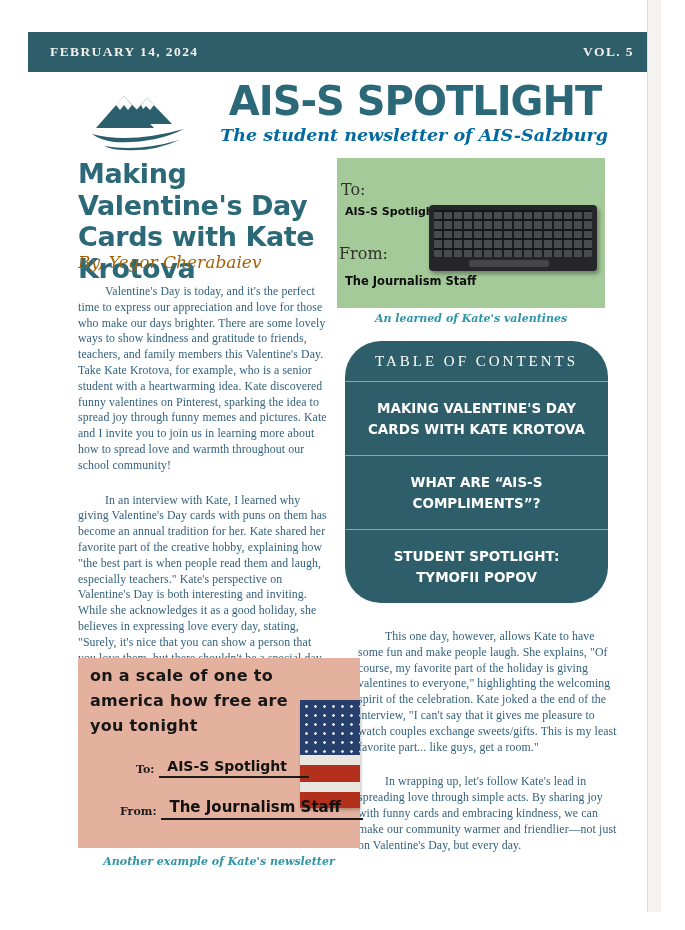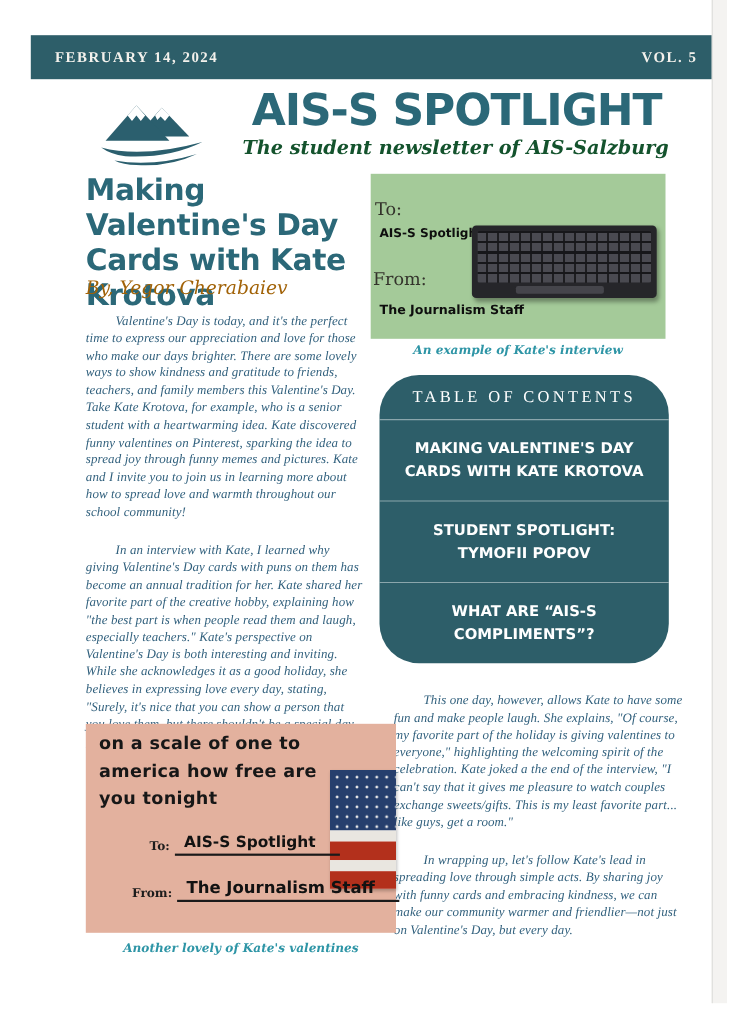--- a/index.html
+++ b/index.html
@@ -25,36 +25,36 @@
   
   .logo { position:absolute; left:84px; top:84px; width:122px; height:70px; }
   .np-title {
     position:absolute; left:220px; top:78px; width:390px; text-align:center;
     font-family:"DejaVu Sans", sans-serif; font-weight:bold; font-size:40px;
     letter-spacing:-1px; color:#2b6878; white-space:nowrap;
   }
   .np-sub {
     position:absolute; left:220px; top:125px; width:388px; text-align:right;
     font-family:"DejaVu Serif", serif; font-style:italic; font-weight:bold;
-    font-size:17.5px; color:#14532d;
+    font-size:17.5px; color:#0369a1;
   }
 
   
   .art-title {
     position:absolute; left:78px; top:158px; width:268px;
     font-family:"DejaVu Sans", sans-serif; font-weight:bold;
     font-size:27px; line-height:1.17; color:#2b6878; letter-spacing:-0.4px;
   }
   .byline {
     position:absolute; left:78px; top:252px; width:260px;
     font-family:"DejaVu Serif", serif; font-style:italic;
     font-size:17px; color:#a16207;
   }
   .bodycol { position:absolute; font-family:"Liberation Serif", serif;
-    font-size:11.8px; line-height:1.34; color:#31607d; letter-spacing:0.1px;font-style:italic; }
+    font-size:11.8px; line-height:1.34; color:#31607d; letter-spacing:0.1px; }
   .col-left  { left:78px;  top:284px; width:254px; }
   .col-right { left:358px; top:629px; width:264px; }
   .bodycol p { margin-bottom:19px; text-indent:27px; }
 
   
   .card-green {
     position:absolute; left:337px; top:158px; width:268px; height:150px;
     background:#a4ca99;
   }
   .cg-headline {
@@ -181,27 +181,27 @@
   <div class="card-green">
     <div class="cg-to">To:</div>
     <div class="cg-toval">AIS-S Spotlight</div>
     <div class="keyboard">
       <div class="keys"></div>
       <div class="spacebar"></div>
     </div>
     <div class="cg-from">From:</div>
     <div class="cg-fromval">The Journalism Staff</div>
   </div>
-  <div class="caption cap1">An example of Kate's interview</div>
+  <div class="caption cap1">An learned of Kate's valentines</div>
 
   <div class="toc">
     <div class="toc-head">TABLE OF CONTENTS</div>
     <div class="toc-item">MAKING VALENTINE'S DAY CARDS WITH KATE KROTOVA</div>
+    <div class="toc-item">WHAT ARE “AIS-S COMPLIMENTS”?</div>
     <div class="toc-item">STUDENT SPOTLIGHT: TYMOFII POPOV</div>
-    <div class="toc-item">WHAT ARE “AIS-S COMPLIMENTS”?</div>
   </div>
 
   <div class="bodycol col-right">
     <p>This one day, however, allows Kate to have some fun and make people laugh.  She explains, "Of course, my favorite part of the holiday is giving valentines to everyone," highlighting the welcoming spirit of the celebration. Kate joked a the end of the interview, "I can't say that it gives me pleasure to watch couples exchange sweets/gifts. This is my least favorite part... like guys, get a room."</p>
     <p>In wrapping up, let's follow Kate's lead in spreading love through simple acts. By sharing joy with funny cards and embracing kindness, we can make our community warmer and friendlier—not just on Valentine's Day, but every day.</p>
   </div>
 
   <div class="card-pink">
     <div class="cp-headline">on a scale of one to america how free are you tonight</div>
     <div class="flag">
@@ -213,16 +213,16 @@
     </div>
     <div class="cp-line cp-line-to">
       <span class="cp-label">To:</span>
       <span class="cp-value cp-value-to">AIS-S Spotlight</span>
     </div>
     <div class="cp-line cp-line-from">
       <span class="cp-label">From:</span>
       <span class="cp-value cp-value-from">The Journalism Staff</span>
     </div>
   </div>
-  <div class="caption cap2">Another lovely of Kate's valentines</div>
+  <div class="caption cap2">Another example of Kate's newsletter</div>
 
   <div class="page-edge"></div>
 </div>
 
 </body></html>

